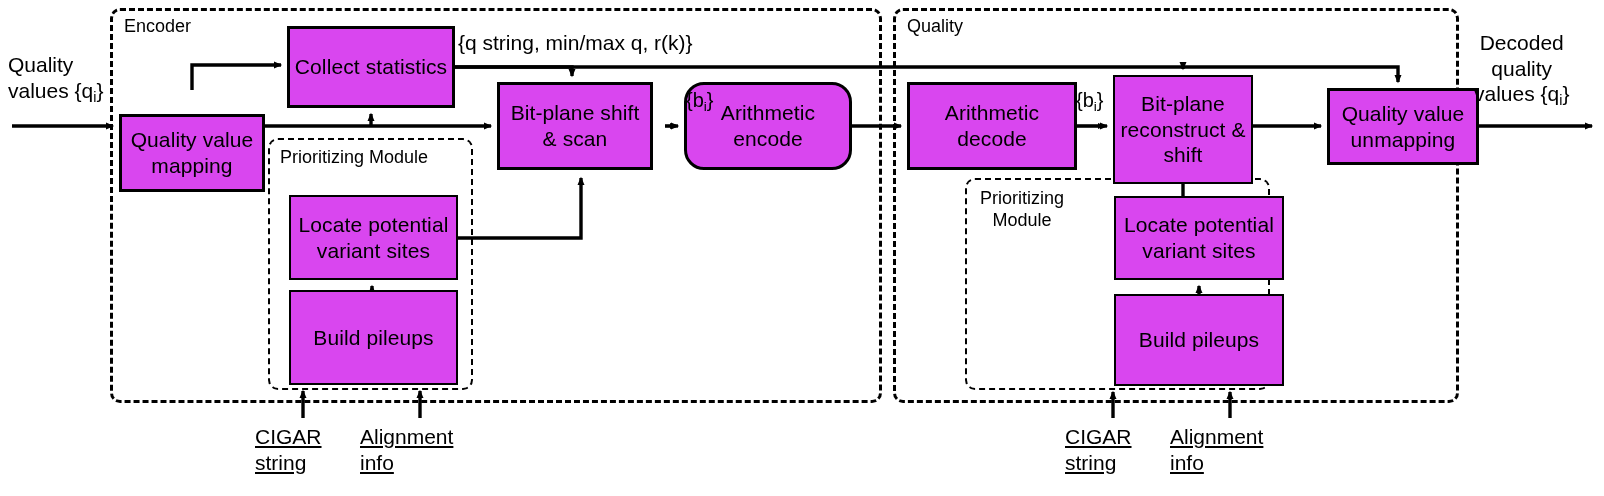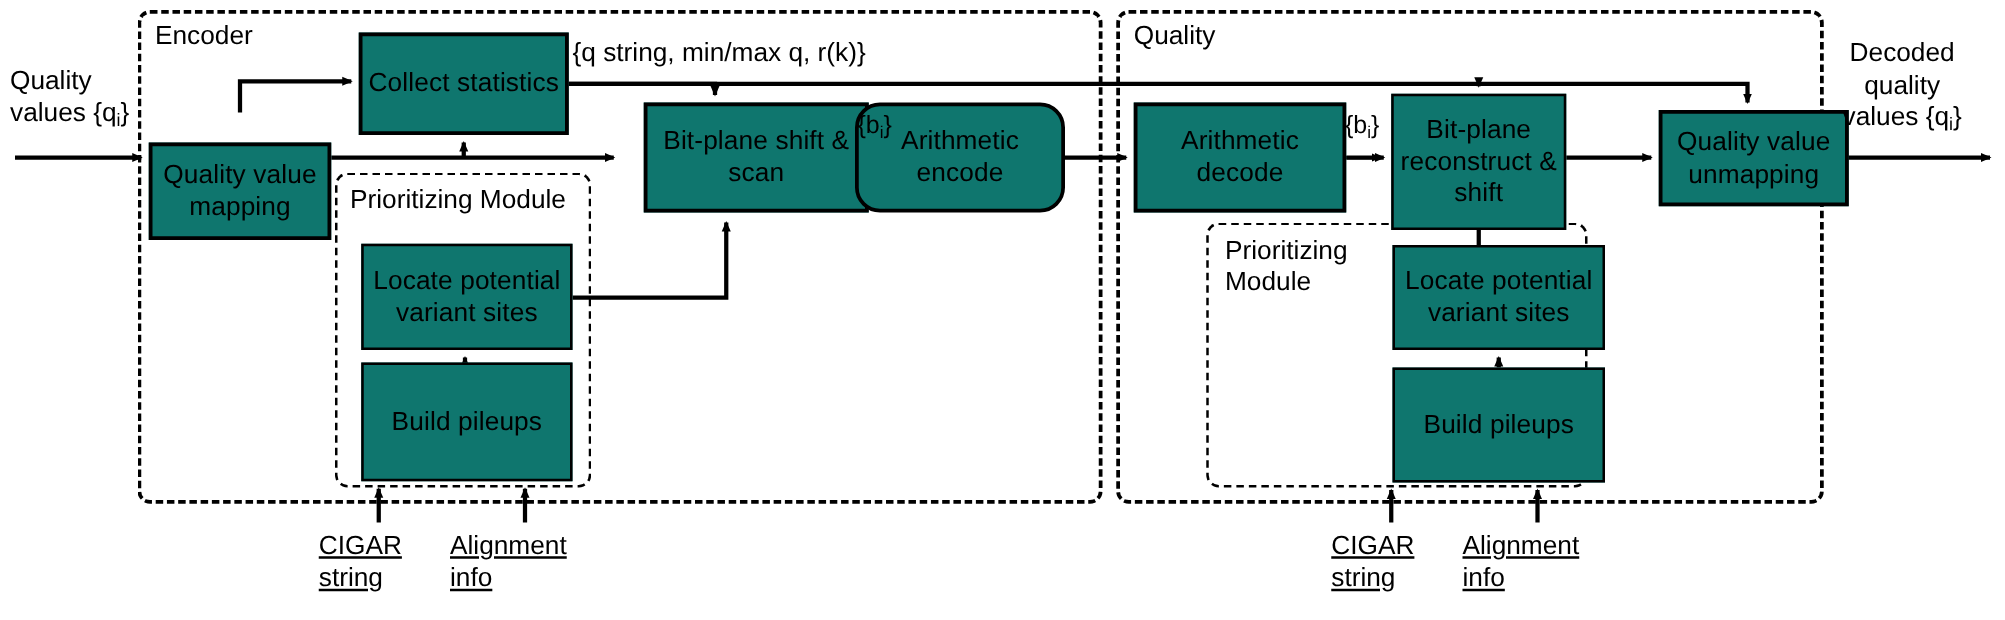--- a/index.html
+++ b/index.html
@@ -19,21 +19,21 @@
     position: absolute;
     left: 0;
     top: 0;
     width: 1604px;
     height: 496px;
   }
   .node-box {
     position: absolute;
     box-sizing: border-box;
     border: 3px solid #000000;
-    background: #0f766e;
+    background: #d946ef;
     display: flex;
     align-items: center;
     justify-content: center;
     text-align: center;
     color: #000000;
     font-size: 21px;
     line-height: 1.22;
     letter-spacing: 0.1px;
   }
   .node-box.thin {
@@ -49,21 +49,21 @@
     border: 3px dashed #000000;
     border-radius: 10px;
     background: transparent;
   }
   .group-box.inner {
     border-width: 2.5px;
   }
   .group-label {
     position: absolute;
     color: #000000;
-    font-size: 21px;
+    font-size: 18px;
     line-height: 1.2;
     white-space: pre-line;
     text-align: left;
   }
   .free-label {
     position: absolute;
     color: #000000;
     font-size: 21px;
     line-height: 1.22;
     white-space: pre-line;
@@ -146,32 +146,32 @@
   <div class="group-box" style="left:110px; top:8px; width:772px; height:395px;"></div>
   <div class="group-label" style="left:124px; top:16px;">Encoder</div>
 
   <div class="group-box" style="left:893px; top:8px; width:566px; height:395px;"></div>
   <div class="group-label" style="left:907px; top:16px;">Quality</div>
 
   <div class="group-box inner" style="left:268px; top:138px; width:205px; height:252px;"></div>
   <div class="group-label" style="left:280px; top:147px;">Prioritizing Module</div>
 
   <div class="group-box inner" style="left:965px; top:178px; width:305px; height:212px;"></div>
-  <div class="group-label" style="left:980px; top:188px;">Prioritizing
+  <div class="group-label" style="left:980px; top:188px;text-align:center;">Prioritizing
 Module</div>
 
   <div class="node-box" style="left:119px; top:90px; width:146px; height:78px;margin-top:24px;">
     <span>Quality value mapping</span>
   </div>
 
   <div class="node-box" style="left:287px; top:26px; width:168px; height:82px;">
     <span>Collect statistics</span>
   </div>
 
-  <div class="node-box" style="left:515px; top:82px; width:180px; height:88px;">
+  <div class="node-box" style="left:497px; top:82px; width:156px; height:88px;">
     <span>Bit-plane shift &amp; scan</span>
   </div>
 
   <div class="node-box" style="left:684px; top:82px; width:168px; height:88px;border-radius:20px;">
     <span>Arithmetic encode</span>
   </div>
 
   <div class="node-box thin" style="left:289px; top:195px; width:169px; height:85px;">
     <span>Locate potential variant sites</span>
   </div>

